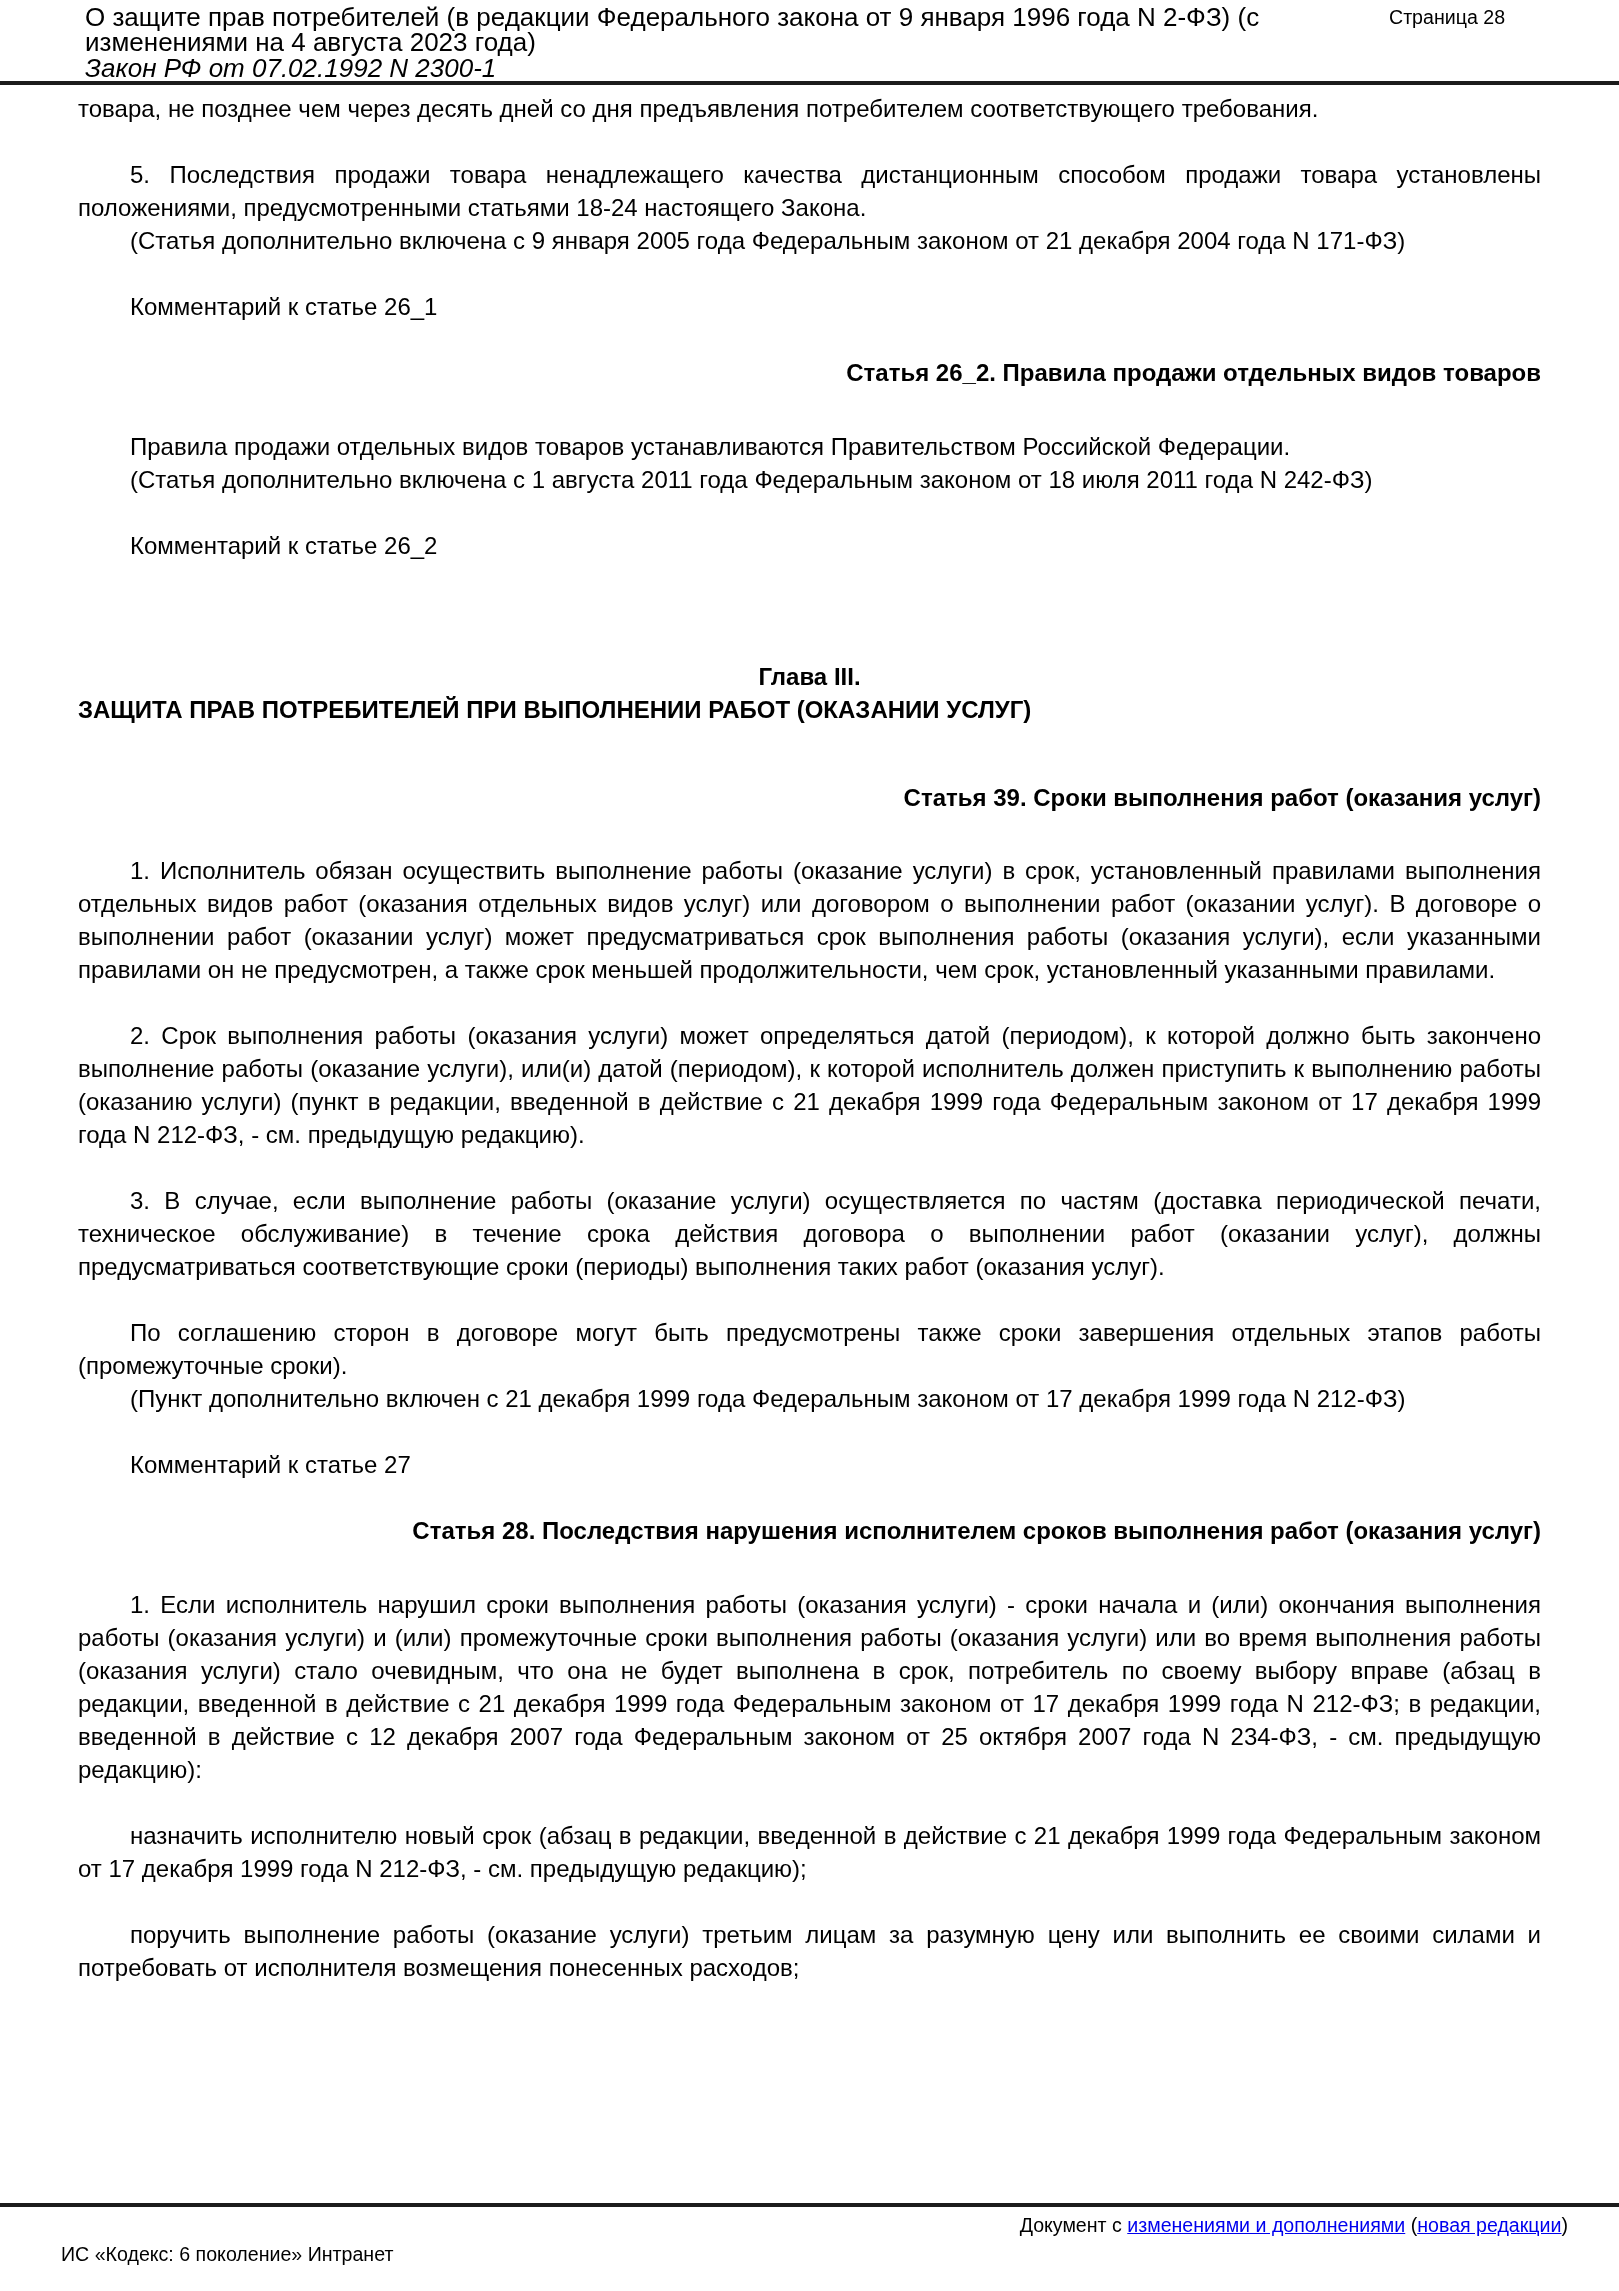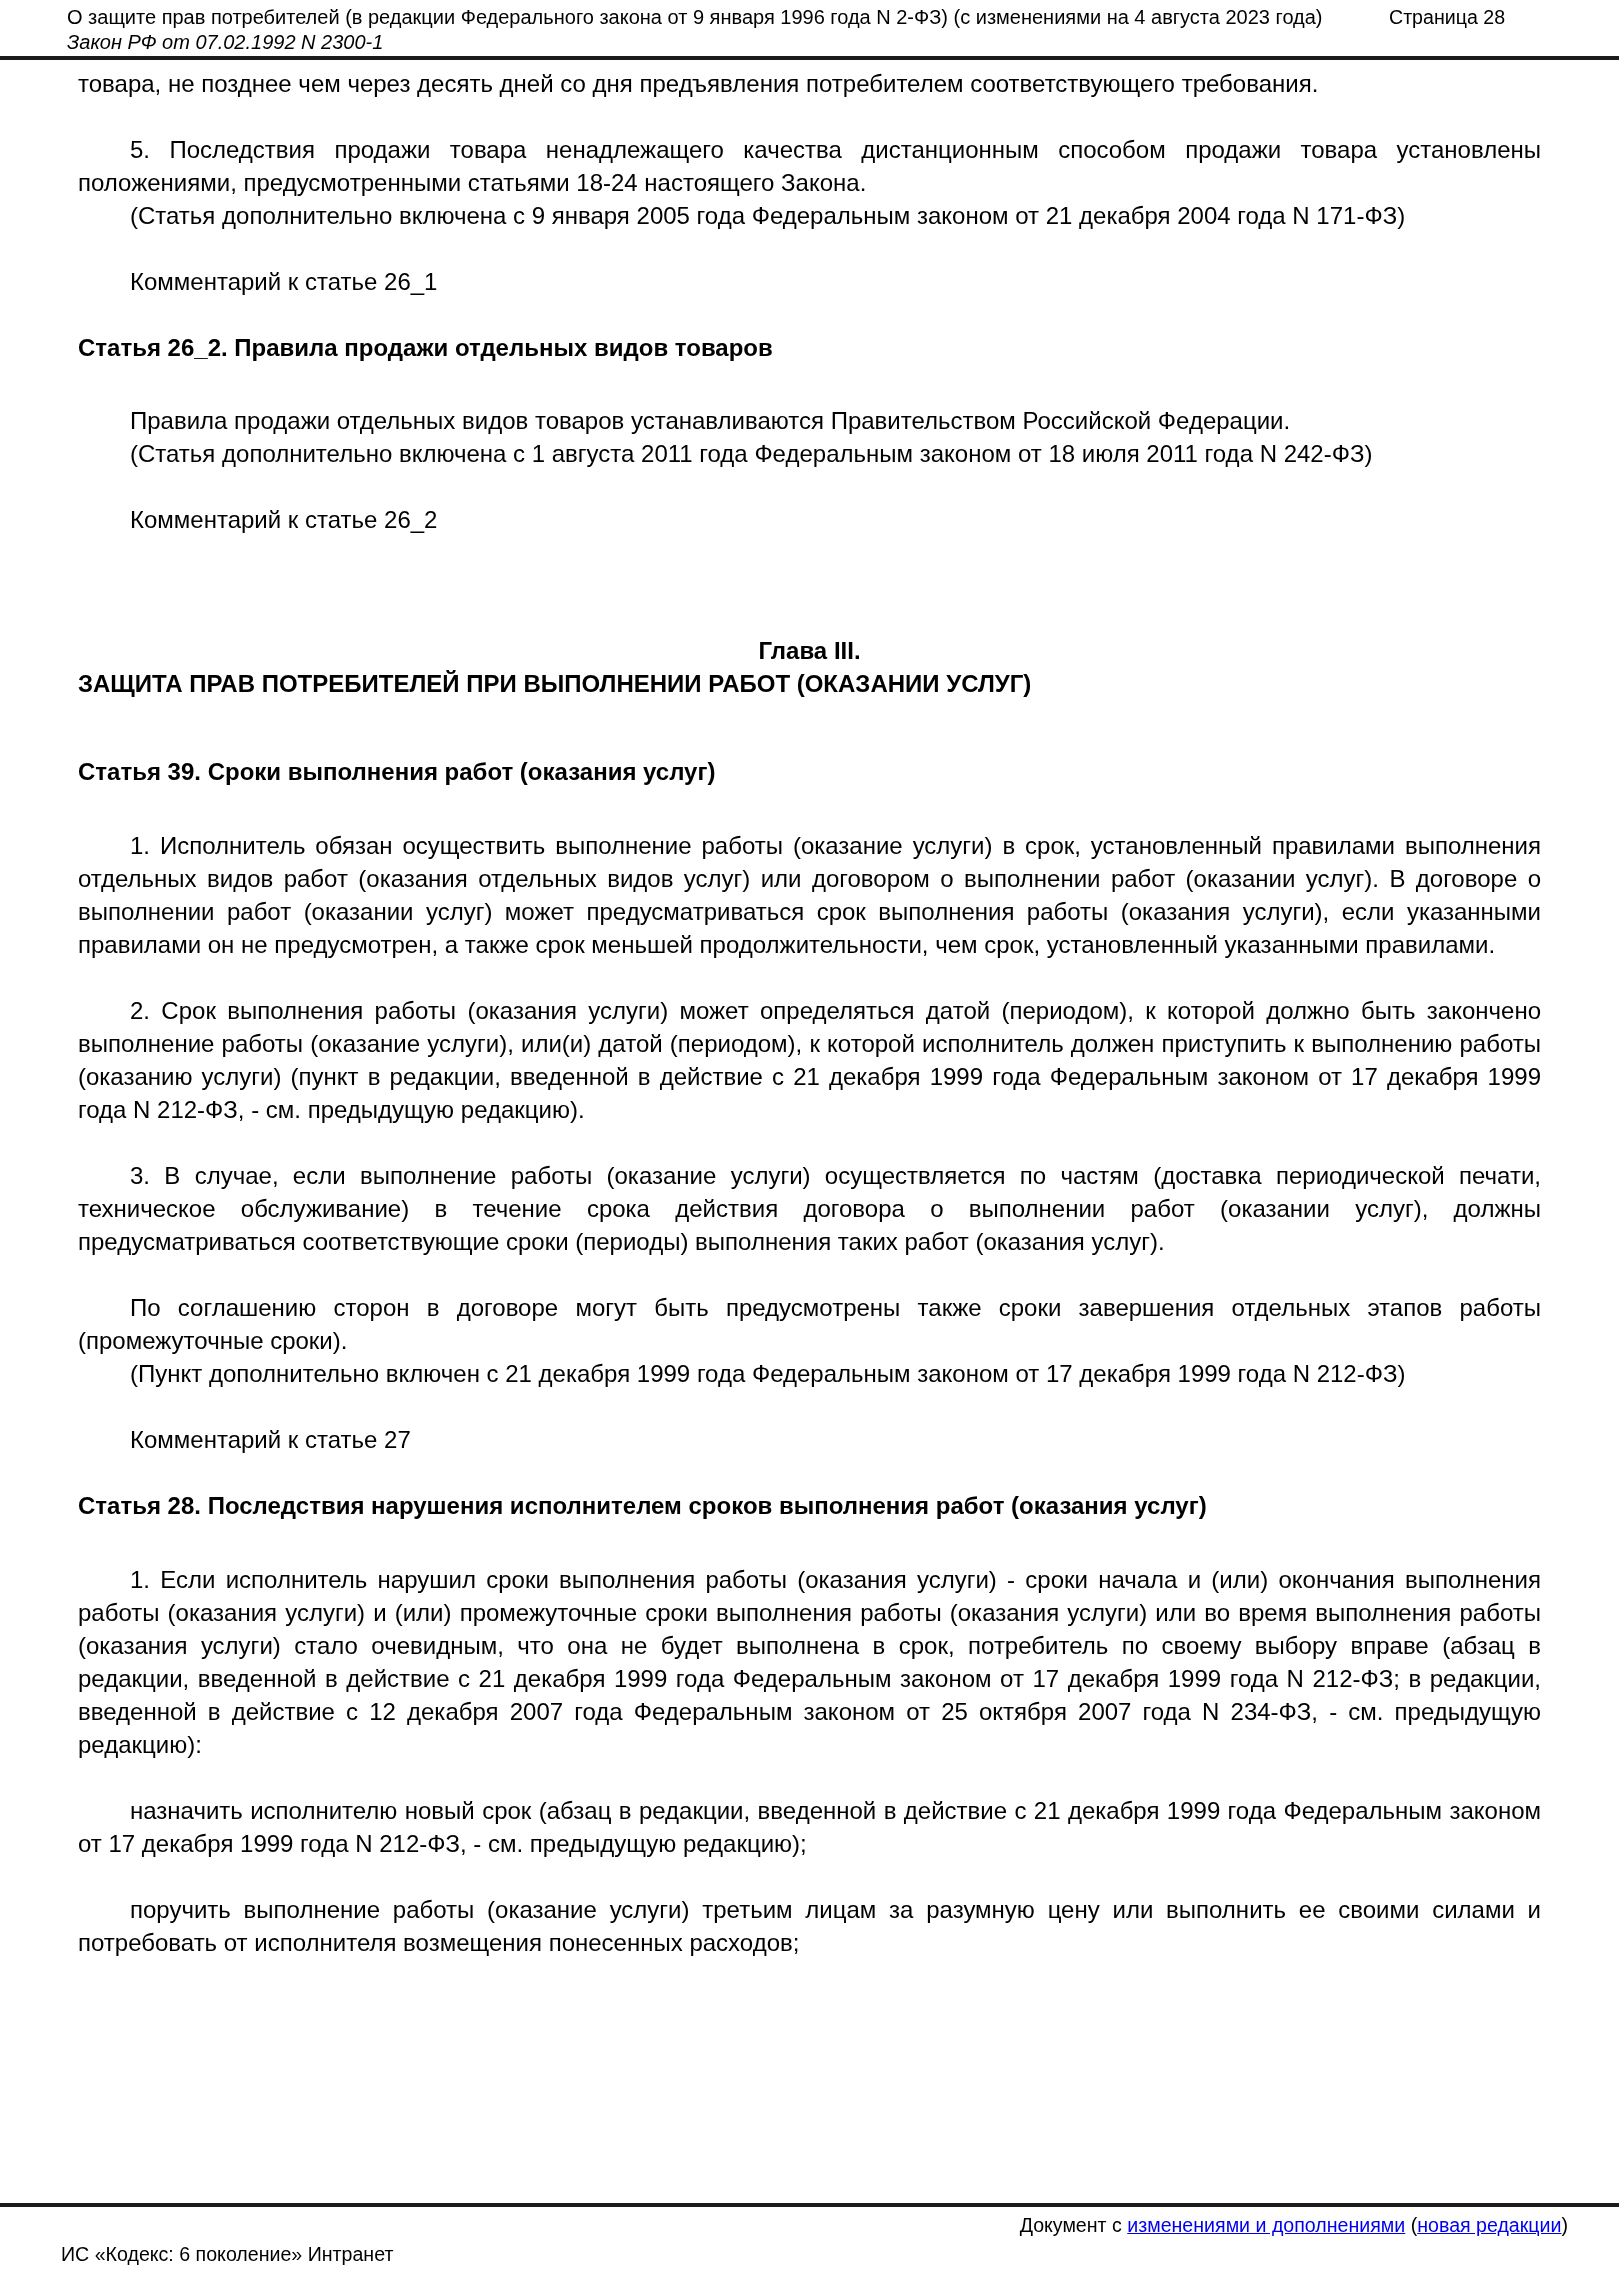--- a/index.html
+++ b/index.html
@@ -12,22 +12,23 @@
     width: 1619px;
     height: 2292px;
     background: #ffffff;
     color: #000000;
     font-family: "Liberation Sans", "DejaVu Sans", sans-serif;
     overflow: hidden;
   }
   
   .header {
     padding: 4.9px 0 0 67px;
-    font-size: 20px;
+    font-size: 26px;
     line-height: 25.5px;
+    margin-left: 18px;
   }
   .header-title {
     width: 1284px;
   }
   .header-subtitle {
     font-style: italic;
   }
   .page-number {
     position: absolute;
     left: 1389px;
@@ -68,21 +69,21 @@
     text-indent: 52px;
     margin-top: 33px;
   }
   p.attached {
     text-align: justify;
     text-indent: 52px;
     margin-top: 0;
   }
   p.heading {
     font-weight: bold;
-    text-align: left;
+    text-align: right;
     margin-top: 33px;
     margin-bottom: 7.8px;
   }
   p.chapter {
     font-weight: bold;
     text-align: center;
     margin-top: 98px;
   }
   p.chapter2 {
     font-weight: bold;

